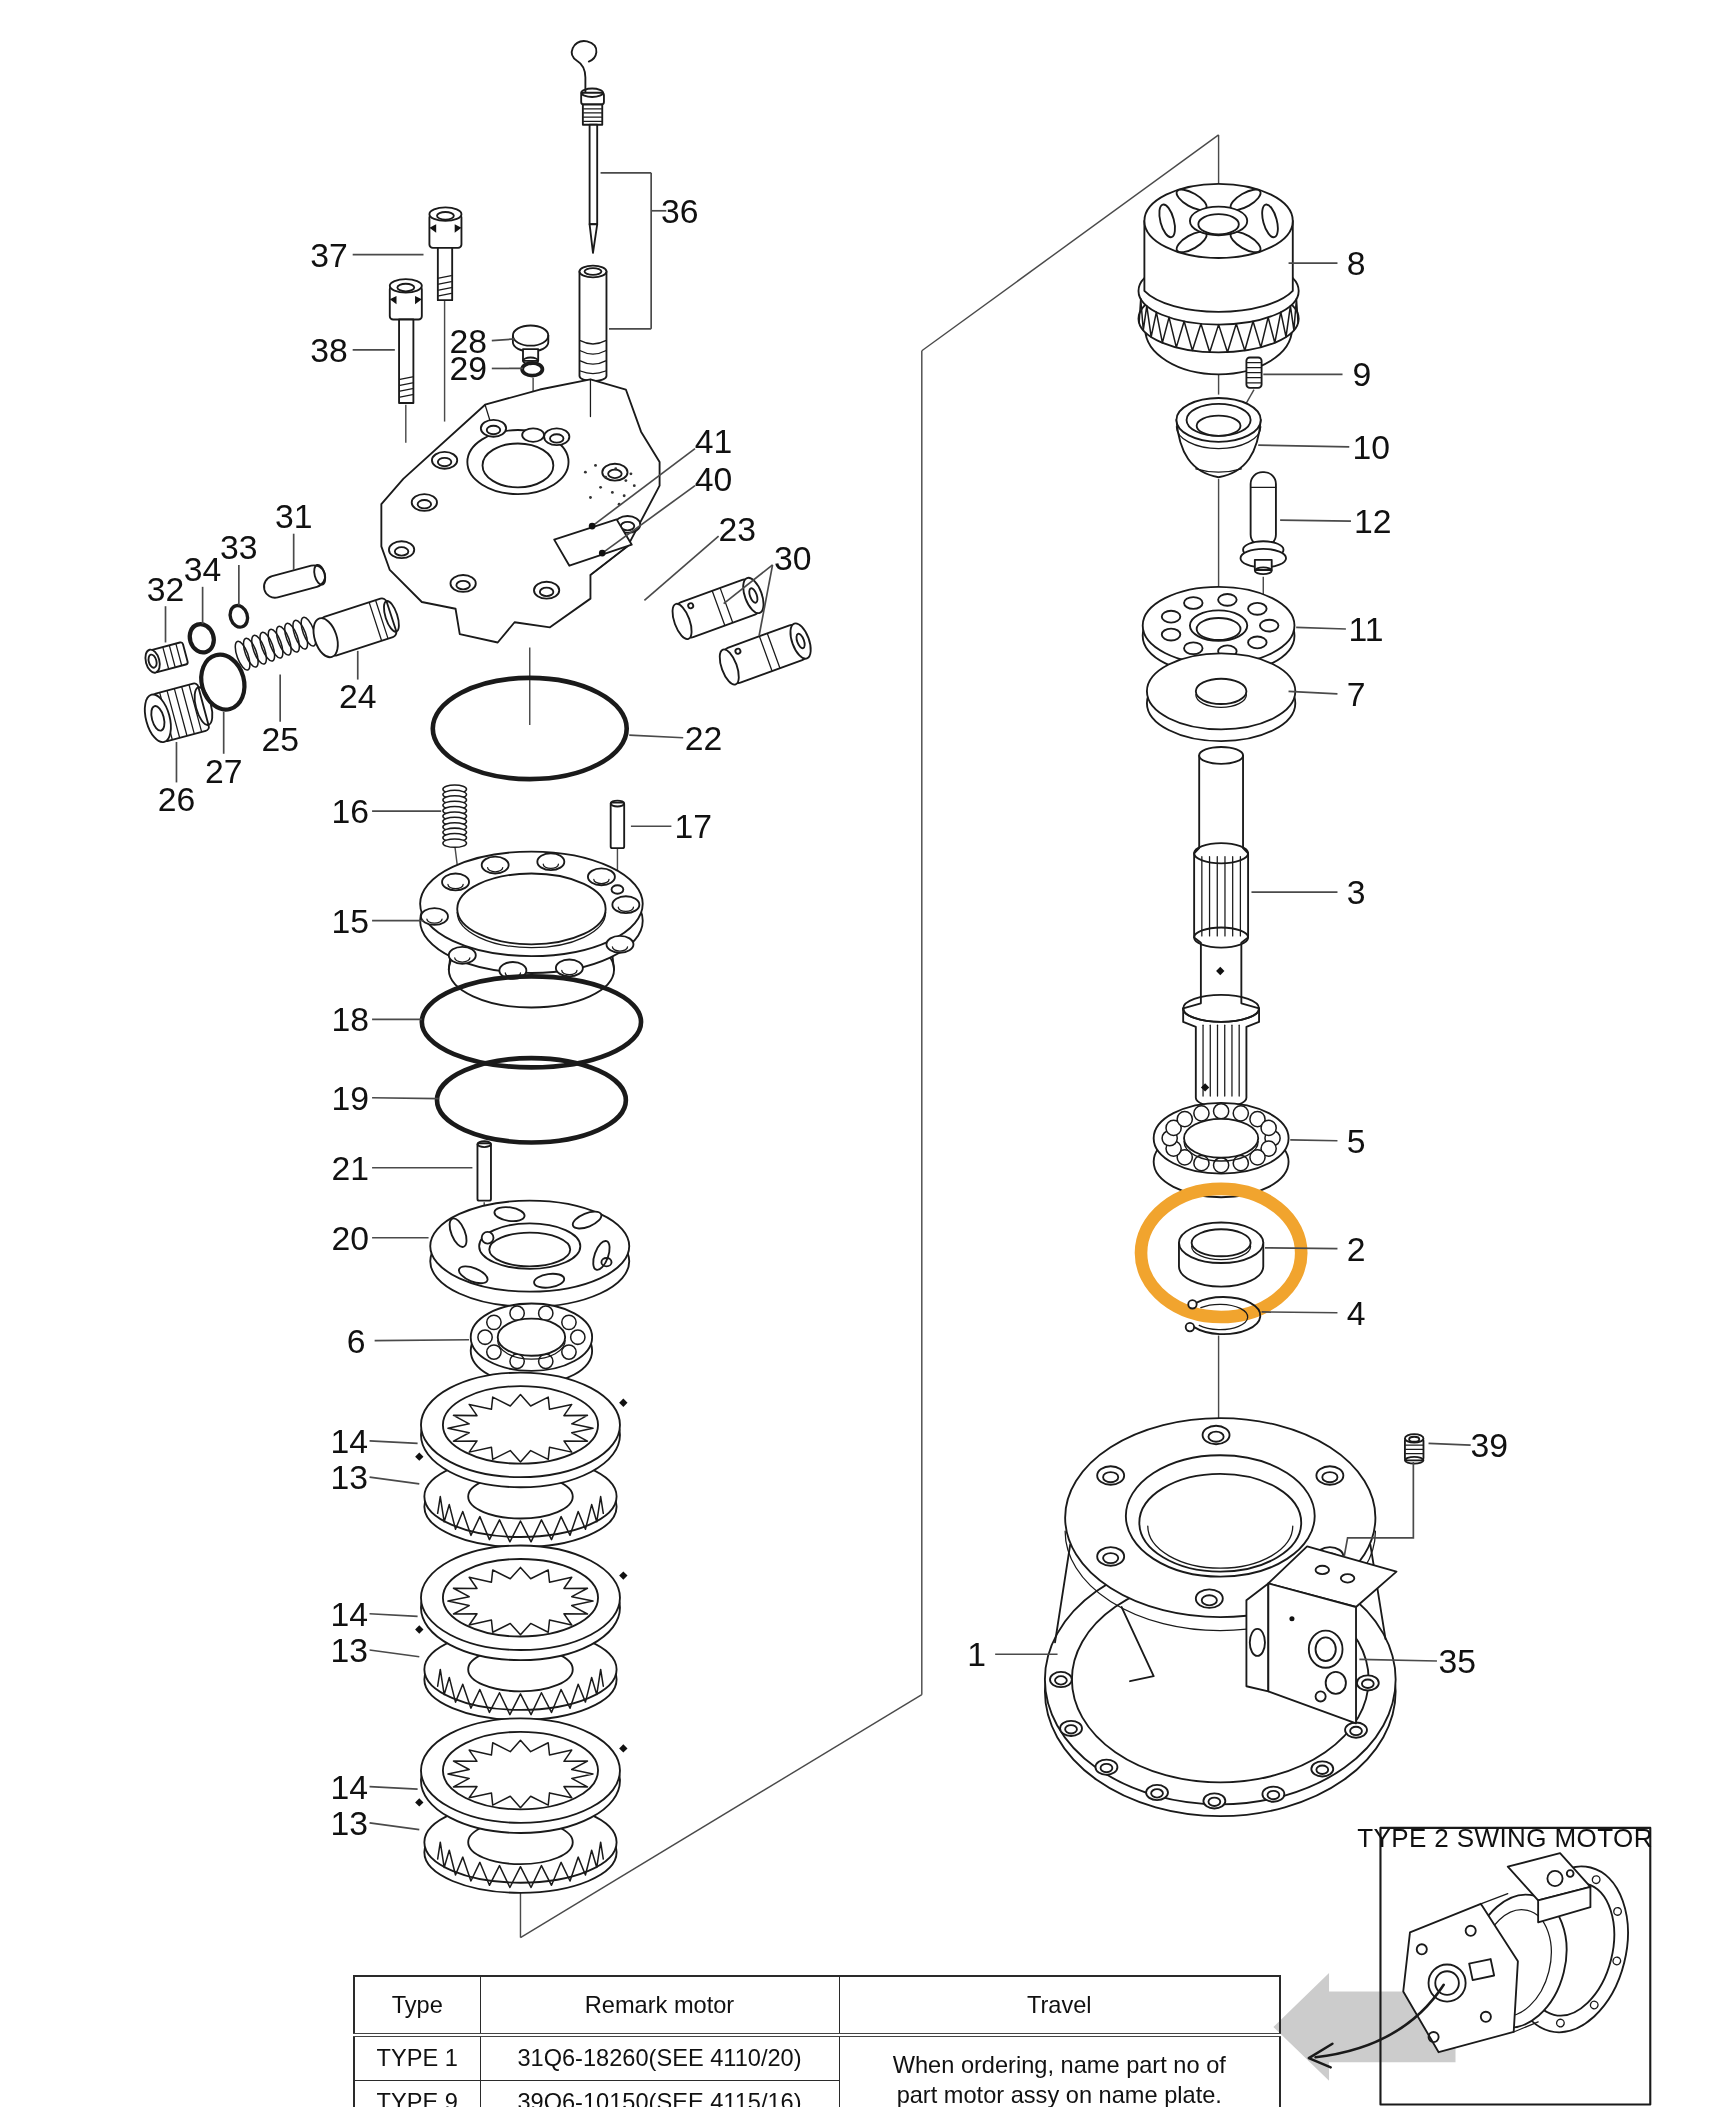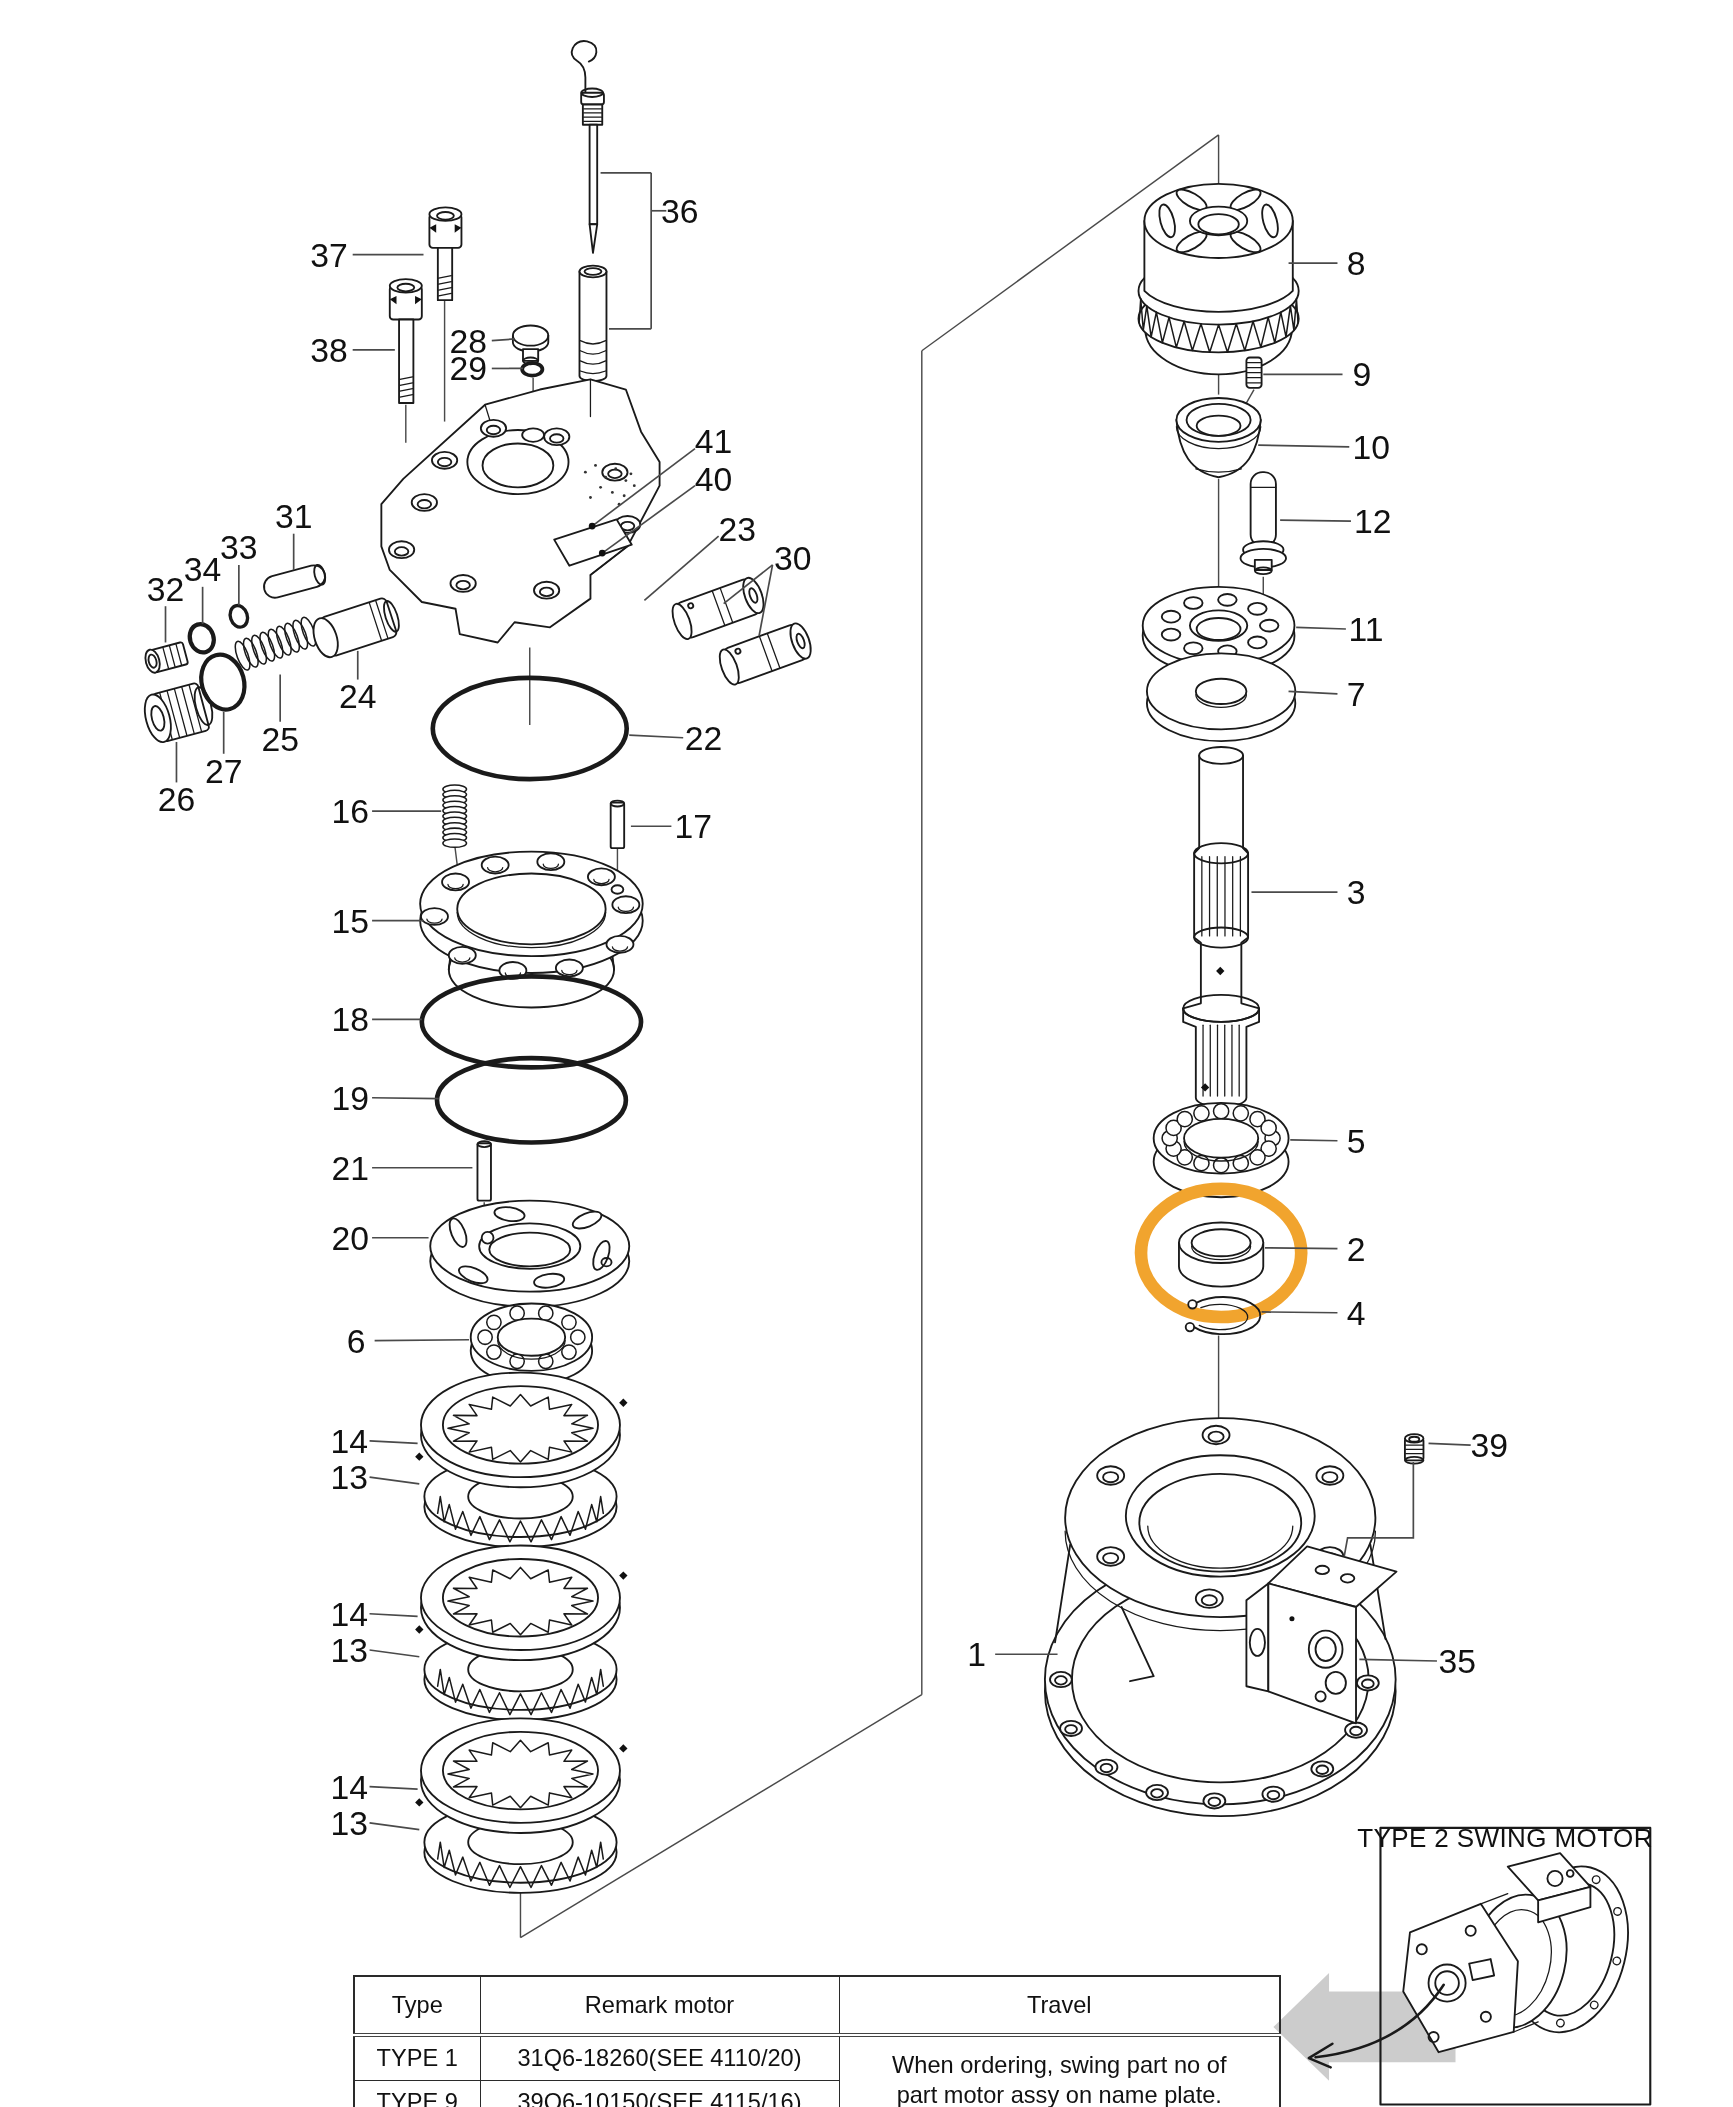--- a/index.html
+++ b/index.html
@@ -729,21 +729,21 @@
     <tbody>
           <tr class="hdr">
       <td>Type</td>
       <td>Remark motor</td>
       <td>Travel</td>
     </tr>
     <tr>
       <td>TYPE 1</td>
       <td>31Q6-18260(SEE 4110/20)</td>
       <td class="remark" rowspan="2">
-        <span>When ordering, swing part no of</span><br>
+        <span>When ordering, name part no of</span><br>
         <span>part motor assy on name plate.</span>
       </td>
     </tr>
     <tr>
       <td>TYPE 9</td>
       <td>39Q6-10150(SEE 4115/16)</td>
     </tr>
   </tbody>
       </table>
 </div>

